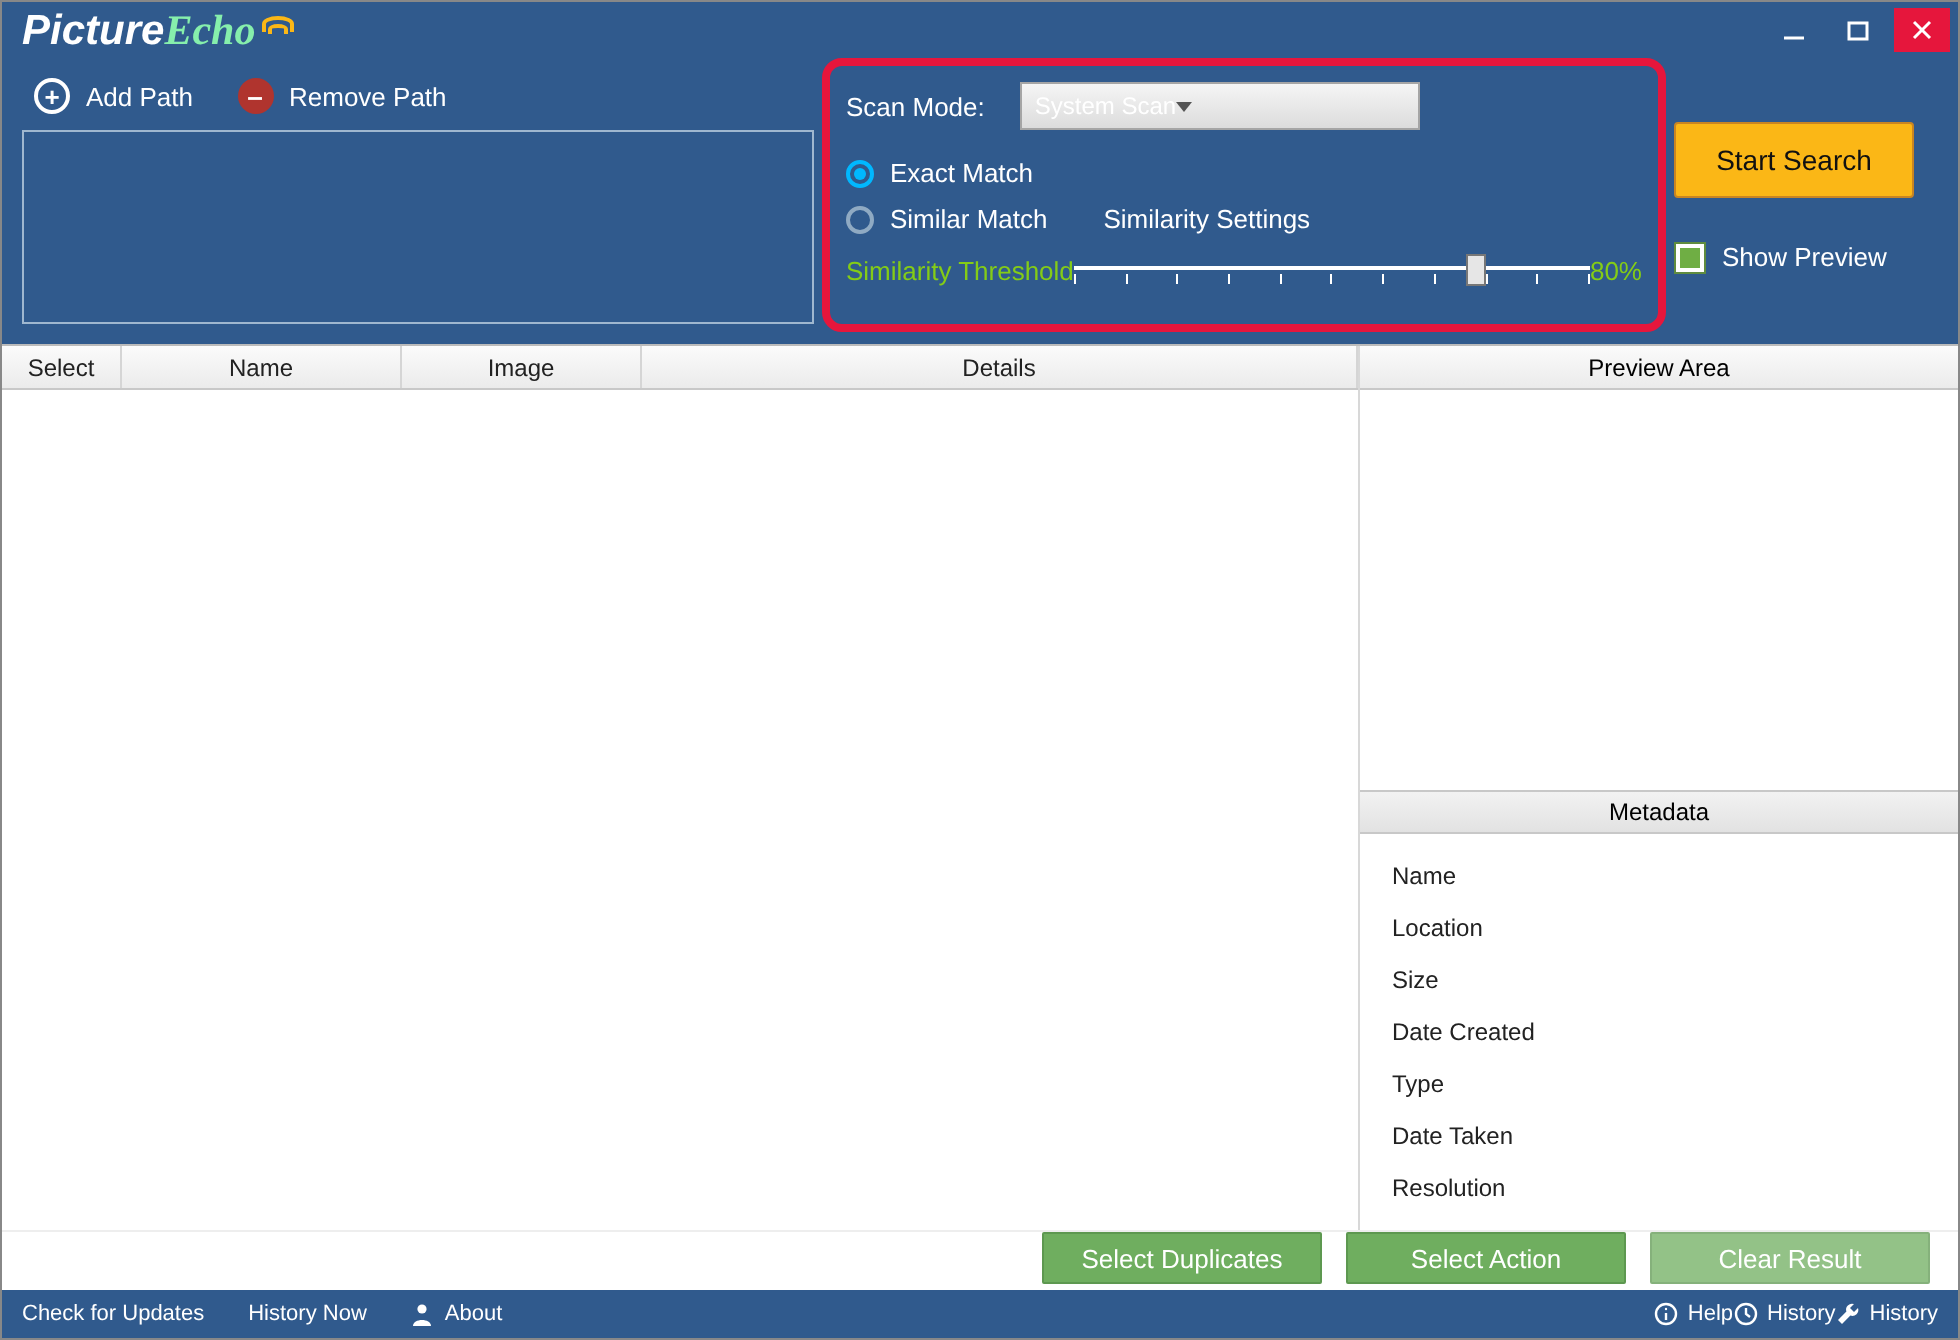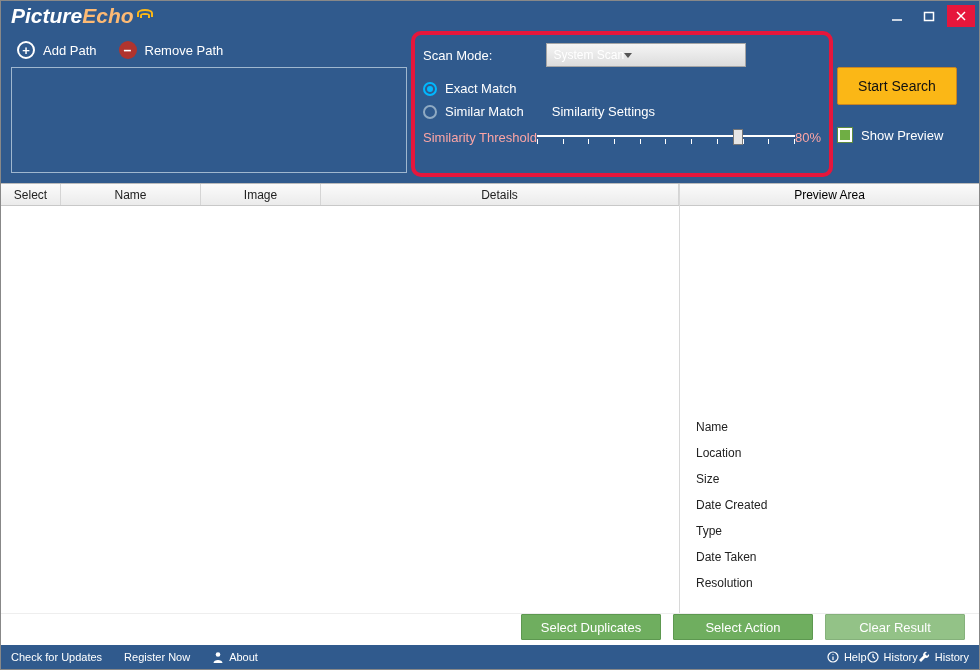--- a/index.html
+++ b/index.html
@@ -2,21 +2,21 @@
 <html><head>
 <meta charset="utf-8">
 <style>
 * { margin:0; padding:0; box-sizing:border-box; font-family:"Segoe UI",Arial,sans-serif; }
 body { width:980px; height:670px; background:#fff; border:1px solid #888; display:flex; flex-direction:column; overflow:hidden; }
 
 
 .titlebar { height:30px; background:#305a8d; display:flex; align-items:center; }
 .logo { margin-left:10px; font-style:italic; font-weight:bold; font-size:21px; }
 .logo .p1 { color:#fff; }
-.logo .p2 { color:#fdba74; }
+.logo .p2 { color:#86efac;font-family:Liberation Serif, serif; }
 .wifi { display:inline-block; width:18px; height:14px; margin-left:2px; position:relative; }
 .wifi span { position:absolute; border:2px solid #fbb716; border-bottom:none; border-radius:50% 50% 0 0; }
 .wifi .a1 { width:16px; height:8px; left:1px; top:0; }
 .wifi .a2 { width:10px; height:5px; left:4px; top:4px; }
 .winbtns { margin-left:auto; display:flex; }
 .winbtn { width:28px; height:22px; display:flex; align-items:center; justify-content:center; cursor:pointer; margin-right:4px; }
 .winbtn svg { stroke:#fff; fill:none; stroke-width:1.5; }
 .winbtn.close { background:#e6163c; }
 
 
@@ -24,28 +24,28 @@
 .path-panel { width:396px; display:flex; flex-direction:column; }
 .path-buttons { display:flex; gap:22px; padding:4px 6px; }
 .pbtn { display:flex; align-items:center; gap:8px; color:#fff; font-size:13px; cursor:pointer; }
 .icon-plus { width:18px; height:18px; border:2px solid #fff; border-radius:50%; display:flex; align-items:center; justify-content:center; color:#fff; font-weight:bold; font-size:13px; }
 .icon-minus { width:18px; height:18px; background:#b0342e; border-radius:50%; display:flex; align-items:center; justify-content:center; color:#fff; font-weight:bold; font-size:14px; line-height:1; }
 .path-list { flex:1; border:1px solid #9fb7cf; margin-top:4px; }
 
 .scan-panel { width:410px; position:relative; padding:6px; }
 .red-highlight { position:absolute; inset:-6px -6px -4px -6px; border:4px solid #e6163c; border-radius:10px; pointer-events:none; }
 .scan-row { display:flex; align-items:center; gap:18px; color:#fff; font-size:13px; margin-bottom:14px; }
-.scan-mode-select { width:200px; height:24px; background:linear-gradient(#f5f5f5,#dcdcdc); border:1px solid #a5a5a5; padding:2px 6px; font-size:12px; display:flex; align-items:center; cursor:pointer;margin-left:36px; }
+.scan-mode-select { width:200px; height:24px; background:linear-gradient(#f5f5f5,#dcdcdc); border:1px solid #a5a5a5; padding:2px 6px; font-size:12px; display:flex; align-items:center; cursor:pointer; }
 .chev { width:0; height:0; border-left:4px solid transparent; border-right:4px solid transparent; border-top:5px solid #555; }
 .radio-row { display:flex; align-items:center; gap:8px; color:#fff; font-size:13px; margin:8px 0; }
 .radio { width:14px; height:14px; border:2.5px solid #8faac3; border-radius:50%; display:flex; align-items:center; justify-content:center; cursor:pointer; }
 .radio.selected { border-color:#00b8ff; }
 .radio.selected::after { content:""; width:6px; height:6px; background:#00b8ff; border-radius:50%; }
 .sim-link { margin-left:20px; cursor:pointer; }
-.threshold-row { display:flex; align-items:center; gap:0; color:#fca5a5; font-size:13px; }
+.threshold-row { display:flex; align-items:center; gap:0; color:#84cc16; font-size:13px; }
 .slider { flex:1; position:relative; height:20px; }
 .slider-track { position:absolute; top:8px; left:0; right:0; height:2px; background:#fff; }
 .slider-ticks { position:absolute; top:12px; left:0; right:0; display:flex; justify-content:space-between; }
 .slider-ticks span { width:1px; height:5px; background:#fff; }
 .slider-thumb { position:absolute; top:2px; left:78%; width:10px; height:16px; background:#e6e6e6; border:1px solid #777; transform:translateX(-50%); cursor:pointer; }
 
 .right-panel { flex:1; display:flex; flex-direction:column; align-items:flex-start; justify-content:center; gap:22px; }
 .start-btn { width:120px; height:38px; background:#fbb716; border:1px solid #c98522; color:#111; font-size:14px; display:flex; align-items:center; justify-content:center; cursor:pointer; border-radius:2px; }
 .preview-toggle { display:flex; align-items:center; gap:8px; color:#fff; font-size:13px; cursor:pointer; }
 .checkbox { width:16px; height:16px; background:#fff; border:1px solid #5f8c3f; display:flex; align-items:center; justify-content:center; }
@@ -176,20 +176,21 @@
       <div class="ch select">Select</div>
       <div class="ch name">Name</div>
       <div class="ch image">Image</div>
       <div class="ch details">Details</div>
     </div>
     <div class="results-list"></div>
   </div>
   <div class="right-area">
     <div class="preview-header">Preview Area</div>
     <div class="preview-box"></div>
+    <div class="metadata-header">Metadata</div>
     <div class="metadata-list">
       <div>Name</div>
       <div>Location</div>
       <div>Size</div>
       <div>Date Created</div>
       <div>Type</div>
       <div>Date Taken</div>
       <div>Resolution</div>
     </div>
   </div>
@@ -199,21 +200,21 @@
   <div class="act-btn">Select Duplicates</div>
   <div class="act-btn">Select Action</div>
   <div class="act-btn dim">Clear Result</div>
 </div>
 
 <div class="status-bar">
   <div class="sitem">
       <span>Check for Updates</span>
     </div>
   <div class="sitem">
-      <span>Register Now</span>
+      <span>History Now</span>
     </div>
   <div class="sitem">
     <svg class="sicon" viewBox="0 0 12 12" fill="#fff">
         <circle cx="6" cy="3.5" r="2.3"></circle>
         <path d="M1.5 12 C1.5 8 10.5 8 10.5 12 Z"></path>
       </svg>
     <span>About</span>
   </div>
   <div class="right">
     <div class="sitem">

